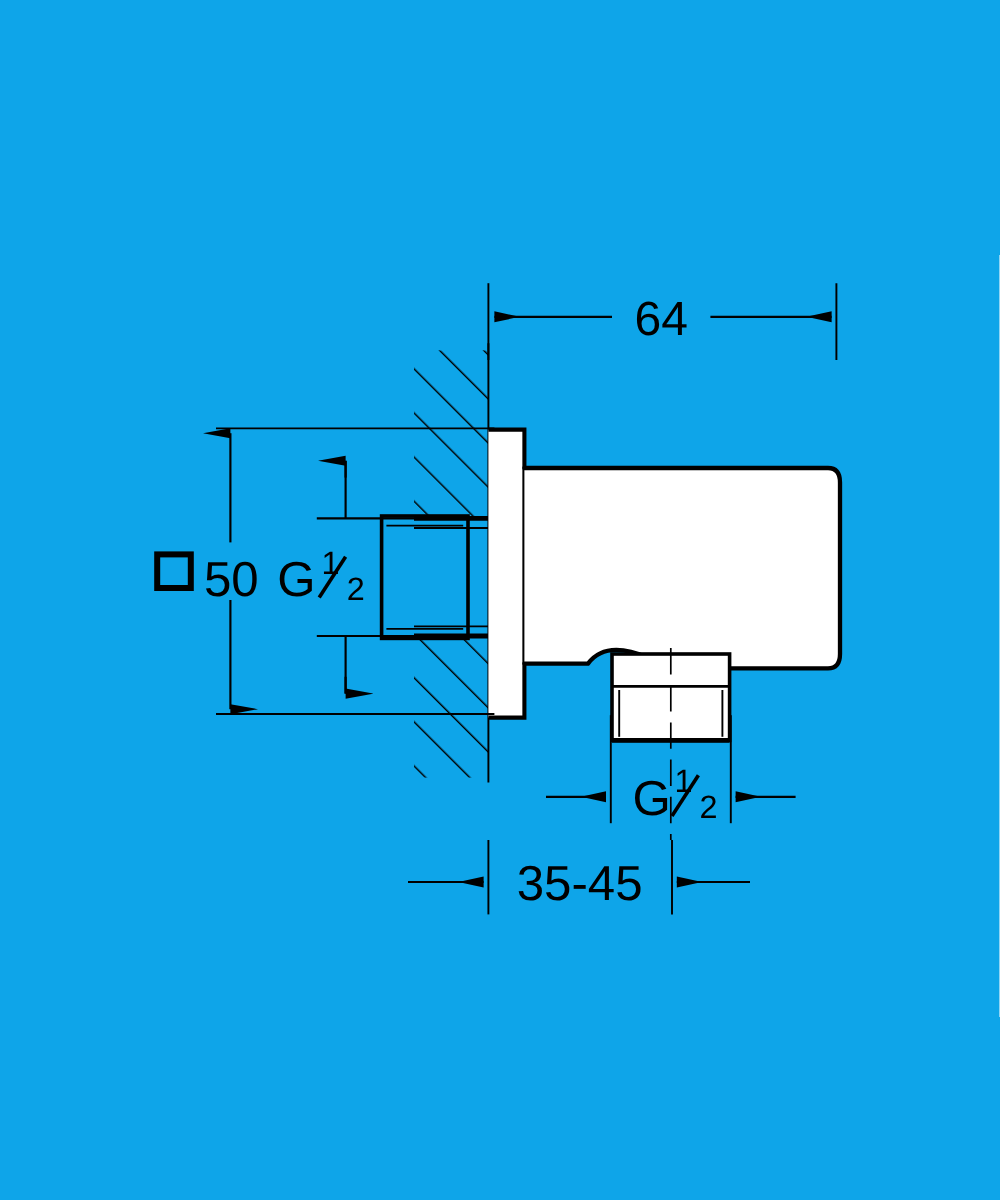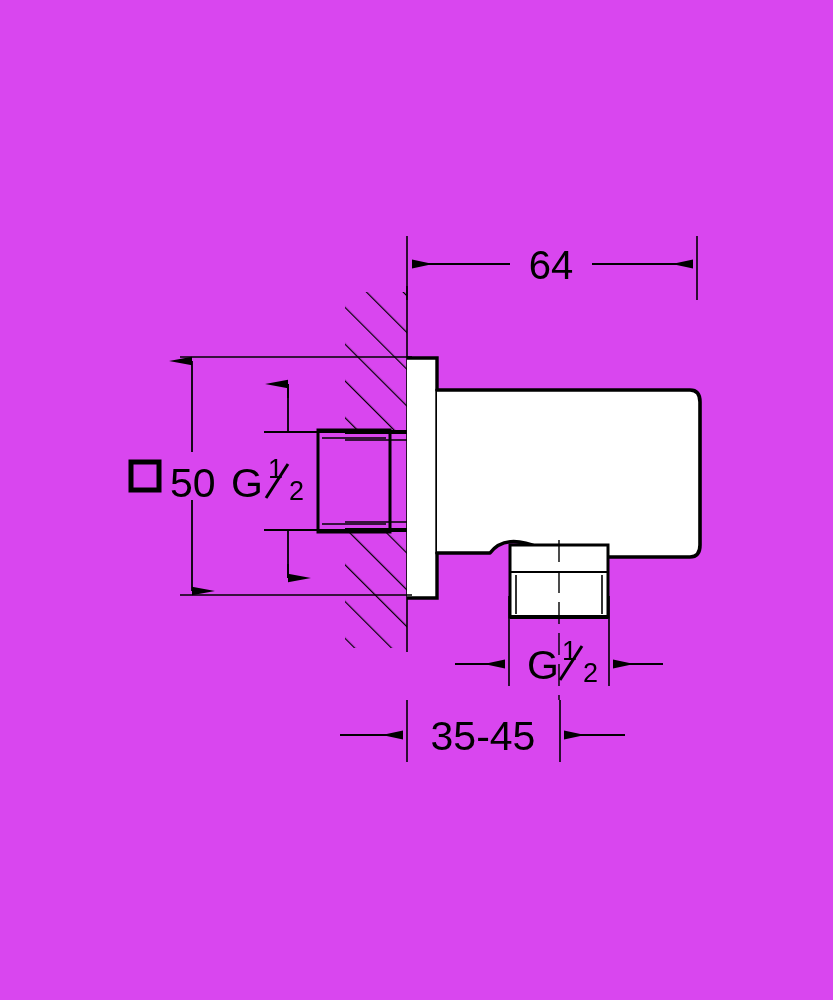--- a/index.html
+++ b/index.html
@@ -8,21 +8,21 @@
     padding: 0;
     background: #ffffff;
   }
   body {
     font-family: "Liberation Sans", sans-serif;
   }
   #sheet {
     position: relative;
     width: 833px;
     height: 1000px;
-    background: #d946ef;
+    background: #0ea5e9;
     overflow: hidden;
   }
   #drawing {
     position: absolute;
     left: 0;
     top: 0;
     width: 833px;
     height: 1000px;
   }
   .dim-text {

